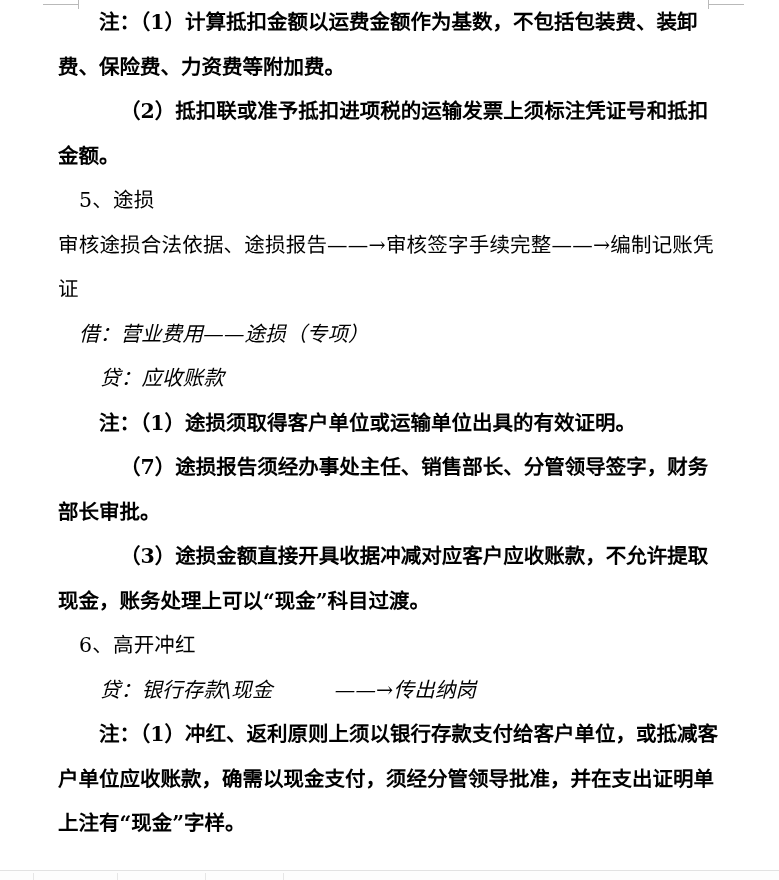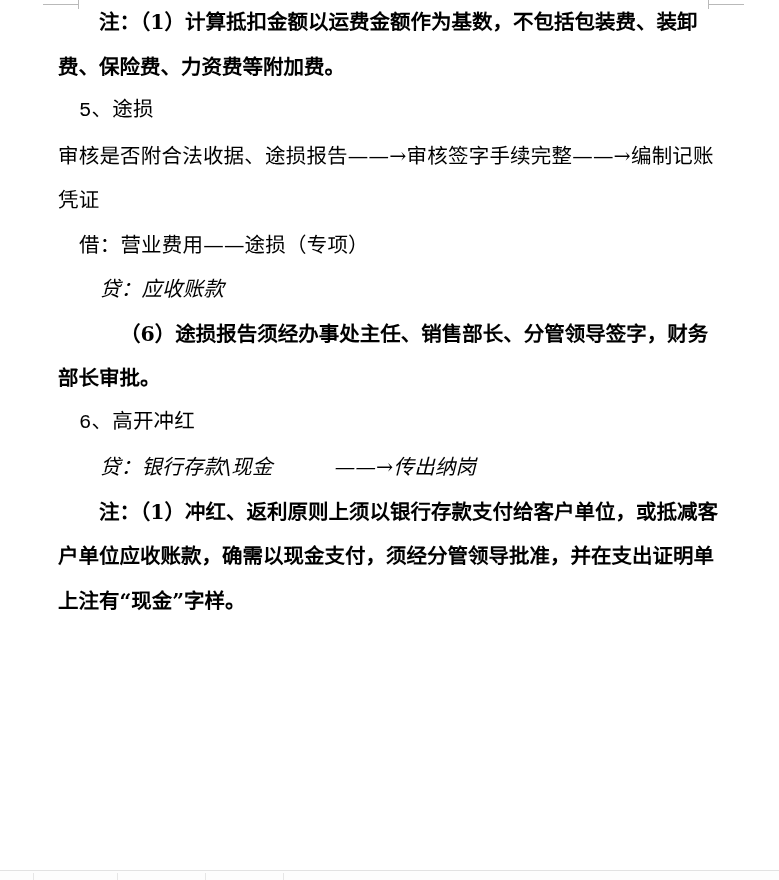--- a/index.html
+++ b/index.html
@@ -62,26 +62,26 @@
   }
 
   
   p.flow {
     text-indent: 0;
   }
 
   
   p.heading {
     text-indent: 21px;
-    font-family: Liberation Mono, monospace;
   }
 
   
   p.debit {
     text-indent: 21px;
+    font-style: italic;
   }
 
   
   p.credit {
     text-indent: 42px;
     font-style: italic;
   }
 
   
   p.note {
@@ -125,32 +125,35 @@
 
   <div class="crop-mark left"></div>
   <div class="crop-corner left"></div>
   <div class="crop-mark right"></div>
   <div class="crop-corner right"></div>
 
   <div class="body-text">
 
     <p class="line note">注：（1）计算抵扣金额以运费金额作为基数，不包括包装费、装卸费、保险费、力资费等附加费。</p>
 
+    <p class="line note sub">（2）抵扣联或准予抵扣进项税的运输发票上须标注凭证号和抵扣金额。</p>
 
     <p class="line heading">5、途损</p>
 
-    <p class="line flow">审核是否附合法收据、途损报告——→审核签字手续完整——→编制记账凭证</p>
+    <p class="line flow">审核途损合法依据、途损报告——→审核签字手续完整——→编制记账凭证</p>
 
     <p class="line debit">借：营业费用——途损（专项）</p>
 
     <p class="line credit">贷：应收账款</p>
 
+    <p class="line note">注：（1）途损须取得客户单位或运输单位出具的有效证明。</p>
 
-    <p class="line note sub">（6）途损报告须经办事处主任、销售部长、分管领导签字，财务部长审批。</p>
+    <p class="line note sub">（7）途损报告须经办事处主任、销售部长、分管领导签字，财务部长审批。</p>
 
+    <p class="line note sub">（3）途损金额直接开具收据冲减对应客户应收账款，不允许提取现金，账务处理上可以“现金”科目过渡。</p>
 
     <p class="line heading">6、高开冲红</p>
 
 
 
     <p class="line credit"><span>贷：银行存款\现金</span><span class="gap"></span><span>——→传出纳岗</span></p>
 
     <p class="line note">注：（1）冲红、返利原则上须以银行存款支付给客户单位，或抵减客户单位应收账款，确需以现金支付，须经分管领导批准，并在支出证明单上注有“现金”字样。</p>
 
   </div>

